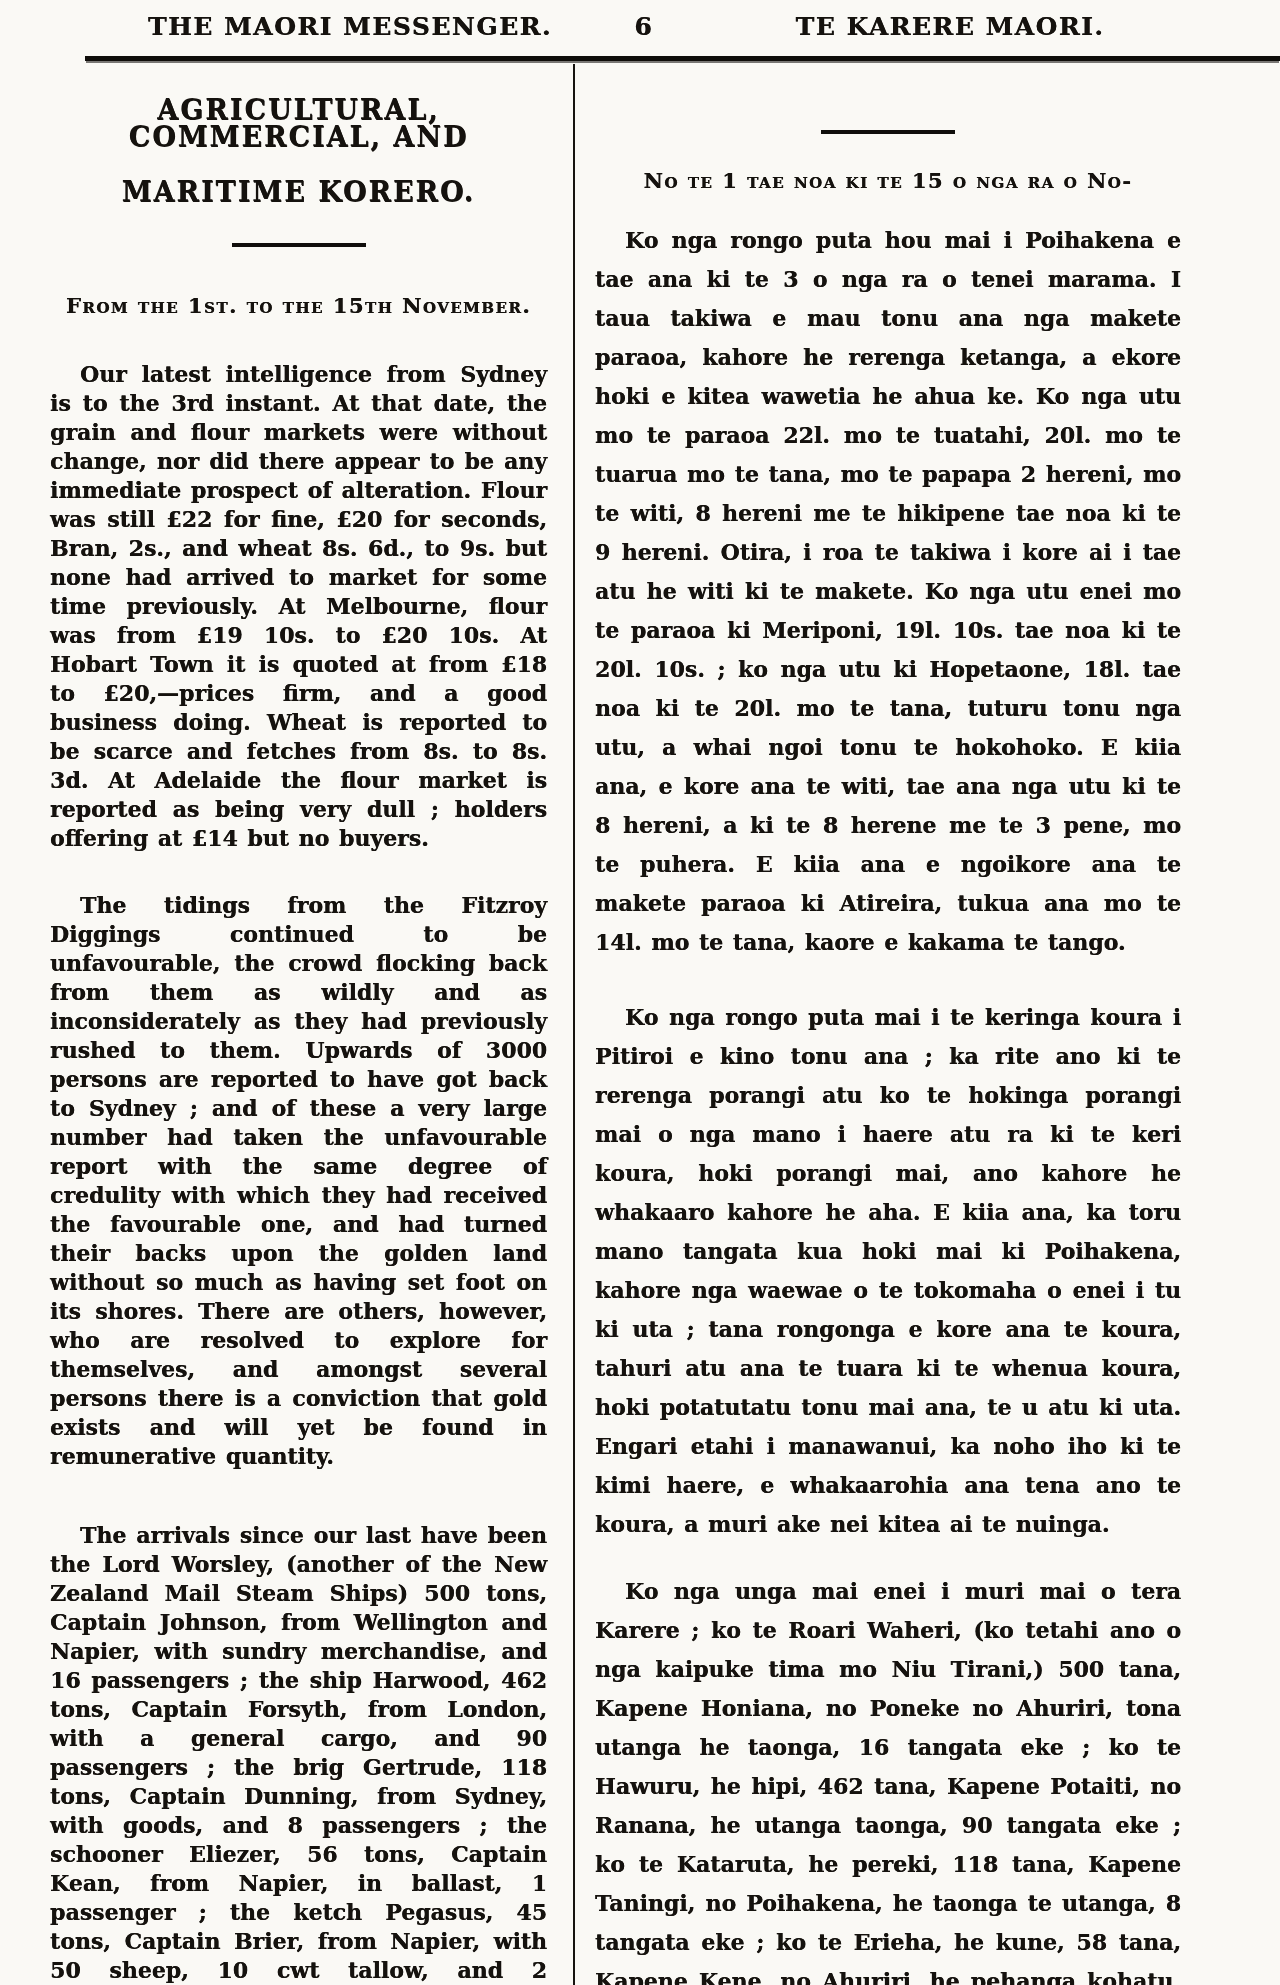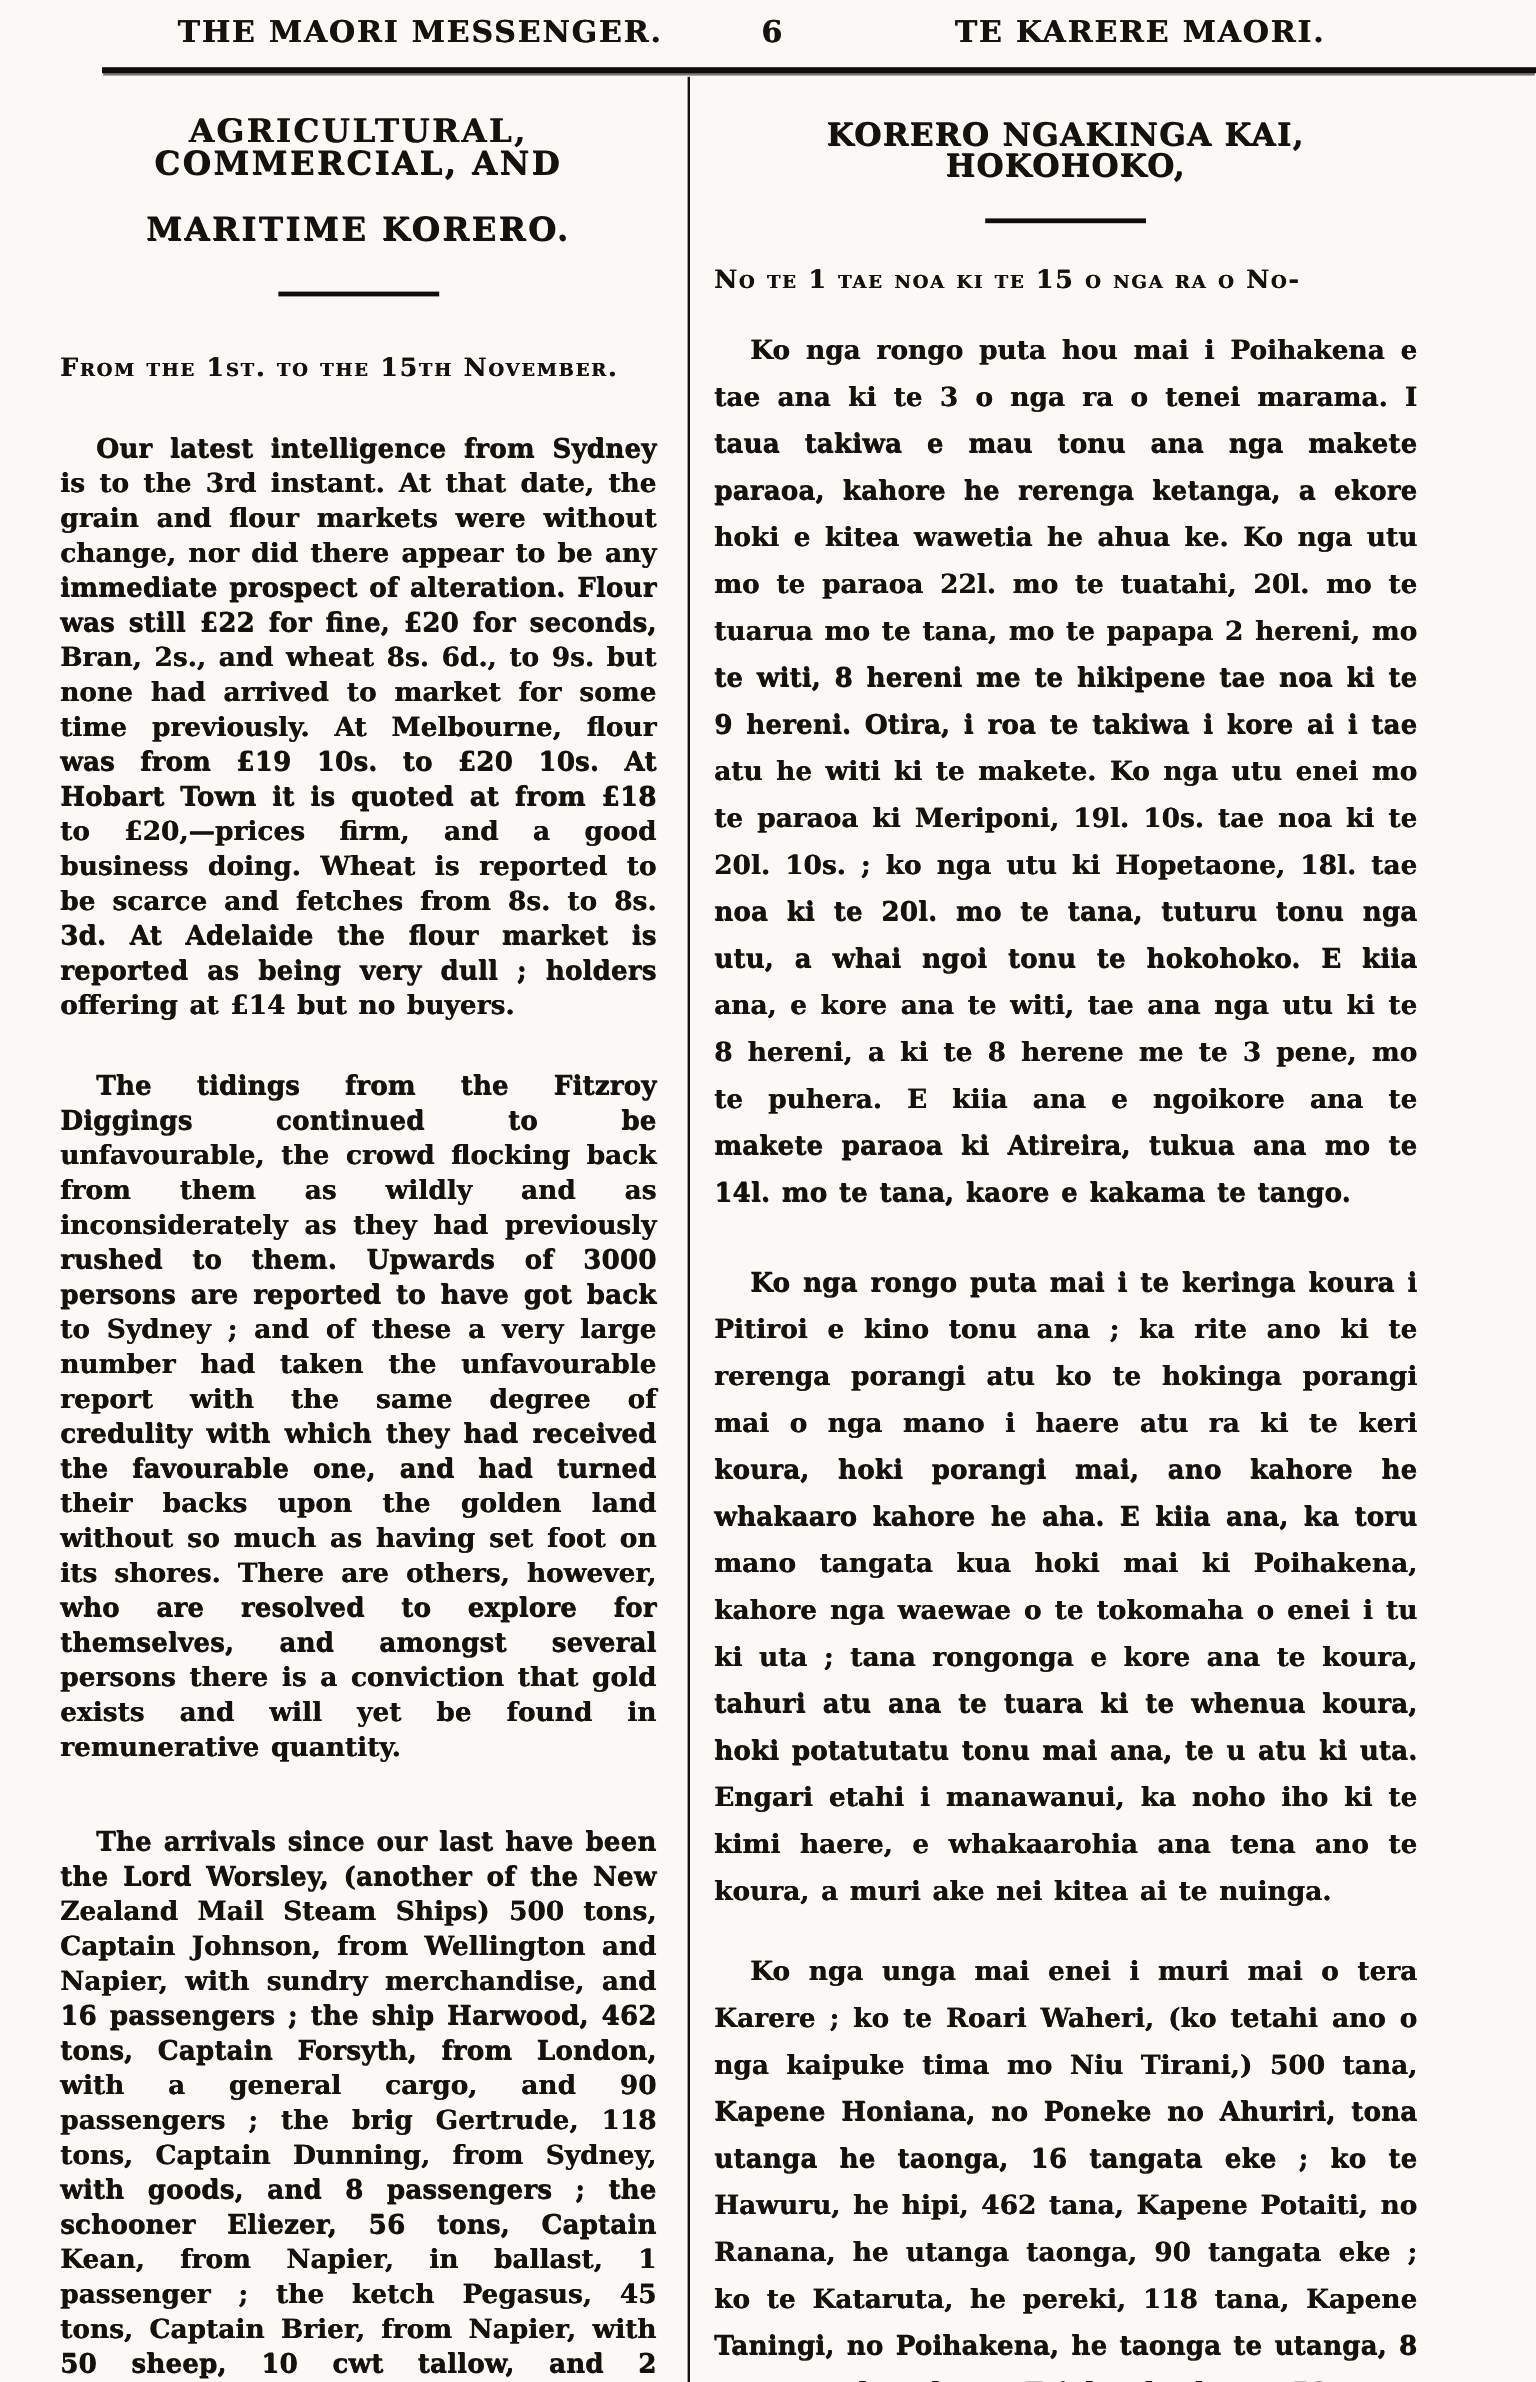--- a/index.html
+++ b/index.html
@@ -43,21 +43,21 @@
     text-shadow:0.5px 0.5px 0 currentColor;
   }
   .art-heading.sub { margin-top:28px; }
   .col-right .art-heading { font-size:26px; letter-spacing:1px; }
   .section-rule {
     width:134px; height:4px; background:#100e0b; border:none;
     margin:38px auto 0;
   }
   .col-right .section-rule { margin-top:30px; }
   .date-line {
-    text-align:left; font-weight:700; font-size:21px;
+    text-align:center; font-weight:700; font-size:21px;
     font-variant:small-caps; letter-spacing:1.5px; margin:46px 0 0;
     text-shadow:0.4px 0.4px 0 currentColor;
   }
   .col-right .date-line { margin-top:34px; }
   .date-line.cont { margin-top:8px; }
   .para {
     font-size:22px; font-weight:700; line-height:29px;
     text-align:justify; text-indent:30px; margin:0;
     word-spacing:2px;
     text-shadow:0.35px 0.35px 0 currentColor;
@@ -87,21 +87,20 @@
     <h1 class="art-heading">AGRICULTURAL, COMMERCIAL, AND</h1>
     <h1 class="art-heading sub">MARITIME KORERO.</h1>
     <hr class="section-rule">
     <p class="date-line">From the 1st. to the 15th November.</p>
     <p class="para p1">Our latest intelligence from Sydney is to the 3rd instant.  At that date, the grain and flour markets were without change, nor did there appear to be any immediate prospect of alteration.  Flour was still £22 for fine, £20 for seconds, Bran, 2s., and wheat 8s. 6d., to 9s. but none had arrived to market for some time previously.  At Melbourne, flour was from £19 10s. to £20 10s.  At Hobart Town it is quoted at from £18 to £20,—prices firm, and a good business doing.  Wheat is reported to be scarce and fetches from 8s. to 8s. 3d.  At Adelaide the flour market is reported as being very dull ; holders offering at £14 but no buyers.</p>
     <p class="para p2">The tidings from the Fitzroy Diggings continued to be unfavourable, the crowd flocking back from them as wildly and as inconsiderately as they had previously rushed to them.  Upwards of 3000 persons are reported to have got back to Sydney ; and of these a very large number had taken the unfavourable report with the same degree of credulity with which they had received the favourable one, and had turned their backs upon the golden land without so much as having set foot on its shores.  There are others, however, who are resolved to explore for themselves, and amongst several persons there is a conviction that gold exists and will yet be found in remunerative quantity.</p>
     <p class="para p3">The arrivals since our last have been the Lord Worsley, (another of the New Zealand Mail Steam Ships) 500 tons, Captain Johnson, from Wellington and Napier, with sundry merchandise, and 16 passengers ; the ship Harwood, 462 tons, Captain Forsyth, from London, with a general cargo, and 90 passengers ; the brig Gertrude, 118 tons, Captain Dunning, from Sydney, with goods, and 8 passengers ; the schooner Eliezer, 56 tons, Captain Kean, from Napier, in ballast, 1 passenger ; the ketch Pegasus, 45 tons, Captain Brier, from Napier, with 50 sheep, 10 cwt tallow, and 2 passengers ;</p>
   </section>
 
   <section class="col-right">
-    <h1 class="art-heading">KORERO NGAKINGA KAI, HOKOHOKO,</h1>
     <hr class="section-rule">
     <p class="date-line">No te 1 tae noa ki te 15 o nga ra o No-</p>
     <p class="para p1">Ko nga rongo puta hou mai i Poihakena e tae ana ki te 3 o nga ra o tenei marama.  I taua takiwa e mau tonu ana nga makete paraoa, kahore he rerenga ketanga, a ekore hoki e kitea wawetia he ahua ke.  Ko nga utu mo te paraoa 22l. mo te tuatahi, 20l. mo te tuarua mo te tana, mo te papapa 2 hereni, mo te witi, 8 hereni me te hikipene tae noa ki te 9 hereni.  Otira, i roa te takiwa i kore ai i tae atu he witi ki te makete.  Ko nga utu enei mo te paraoa ki Meriponi, 19l. 10s. tae noa ki te 20l. 10s. ; ko nga utu ki Hopetaone, 18l. tae noa ki te 20l. mo te tana, tuturu tonu nga utu, a whai ngoi tonu te hokohoko.  E kiia ana, e kore ana te witi, tae ana nga utu ki te 8 hereni, a ki te 8 herene me te 3 pene, mo te puhera.  E kiia ana e ngoikore ana te makete paraoa ki Atireira, tukua ana mo te 14l. mo te tana, kaore e kakama te tango.</p>
     <p class="para p2">Ko nga rongo puta mai i te keringa koura i Pitiroi e kino tonu ana ; ka rite ano ki te rerenga porangi atu ko te hokinga porangi mai o nga mano i haere atu ra ki te keri koura, hoki porangi mai, ano kahore he whakaaro kahore he aha.  E kiia ana, ka toru mano tangata kua hoki mai ki Poihakena, kahore nga waewae o te tokomaha o enei i tu ki uta ; tana rongonga e kore ana te koura, tahuri atu ana te tuara ki te whenua koura, hoki potatutatu tonu mai ana, te u atu ki uta.  Engari etahi i manawanui, ka noho iho ki te kimi haere, e whakaarohia ana tena ano te koura, a muri ake nei kitea ai te nuinga.</p>
     <p class="para p3">Ko nga unga mai enei i muri mai o tera Karere ; ko te Roari Waheri, (ko tetahi ano o nga kaipuke tima mo Niu Tirani,) 500 tana, Kapene Honiana, no Poneke no Ahuriri, tona utanga he taonga, 16 tangata eke ; ko te Hawuru, he hipi, 462 tana, Kapene Potaiti, no Ranana, he utanga taonga, 90 tangata eke ; ko te Kataruta, he pereki, 118 tana, Kapene Taningi, no Poihakena, he taonga te utanga, 8 tangata eke ; ko te Erieha, he kune, 58 tana, Kapene Kene, no Ahuriri, he pehanga kohatu, 1 tangata eke ;</p>
   </section>
 
 </div>
 
 </body></html>

